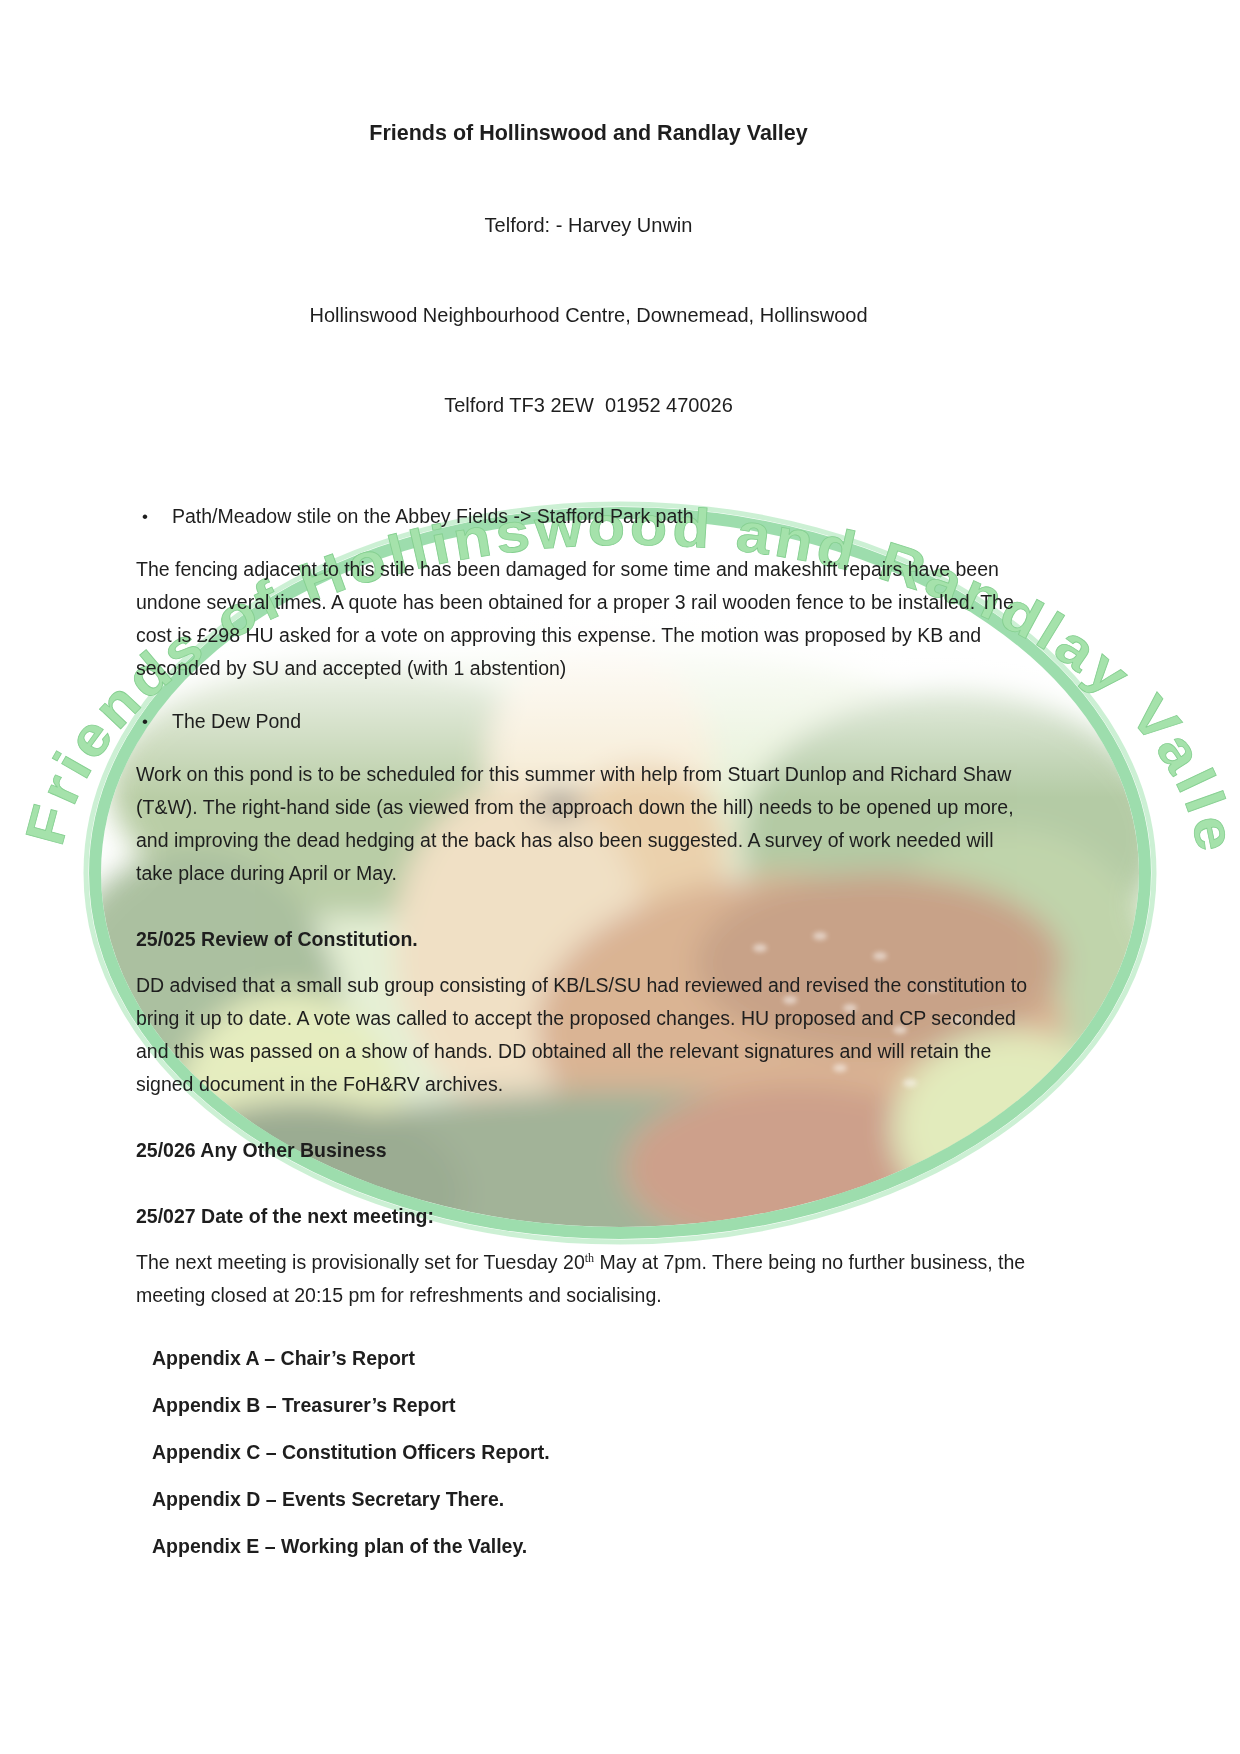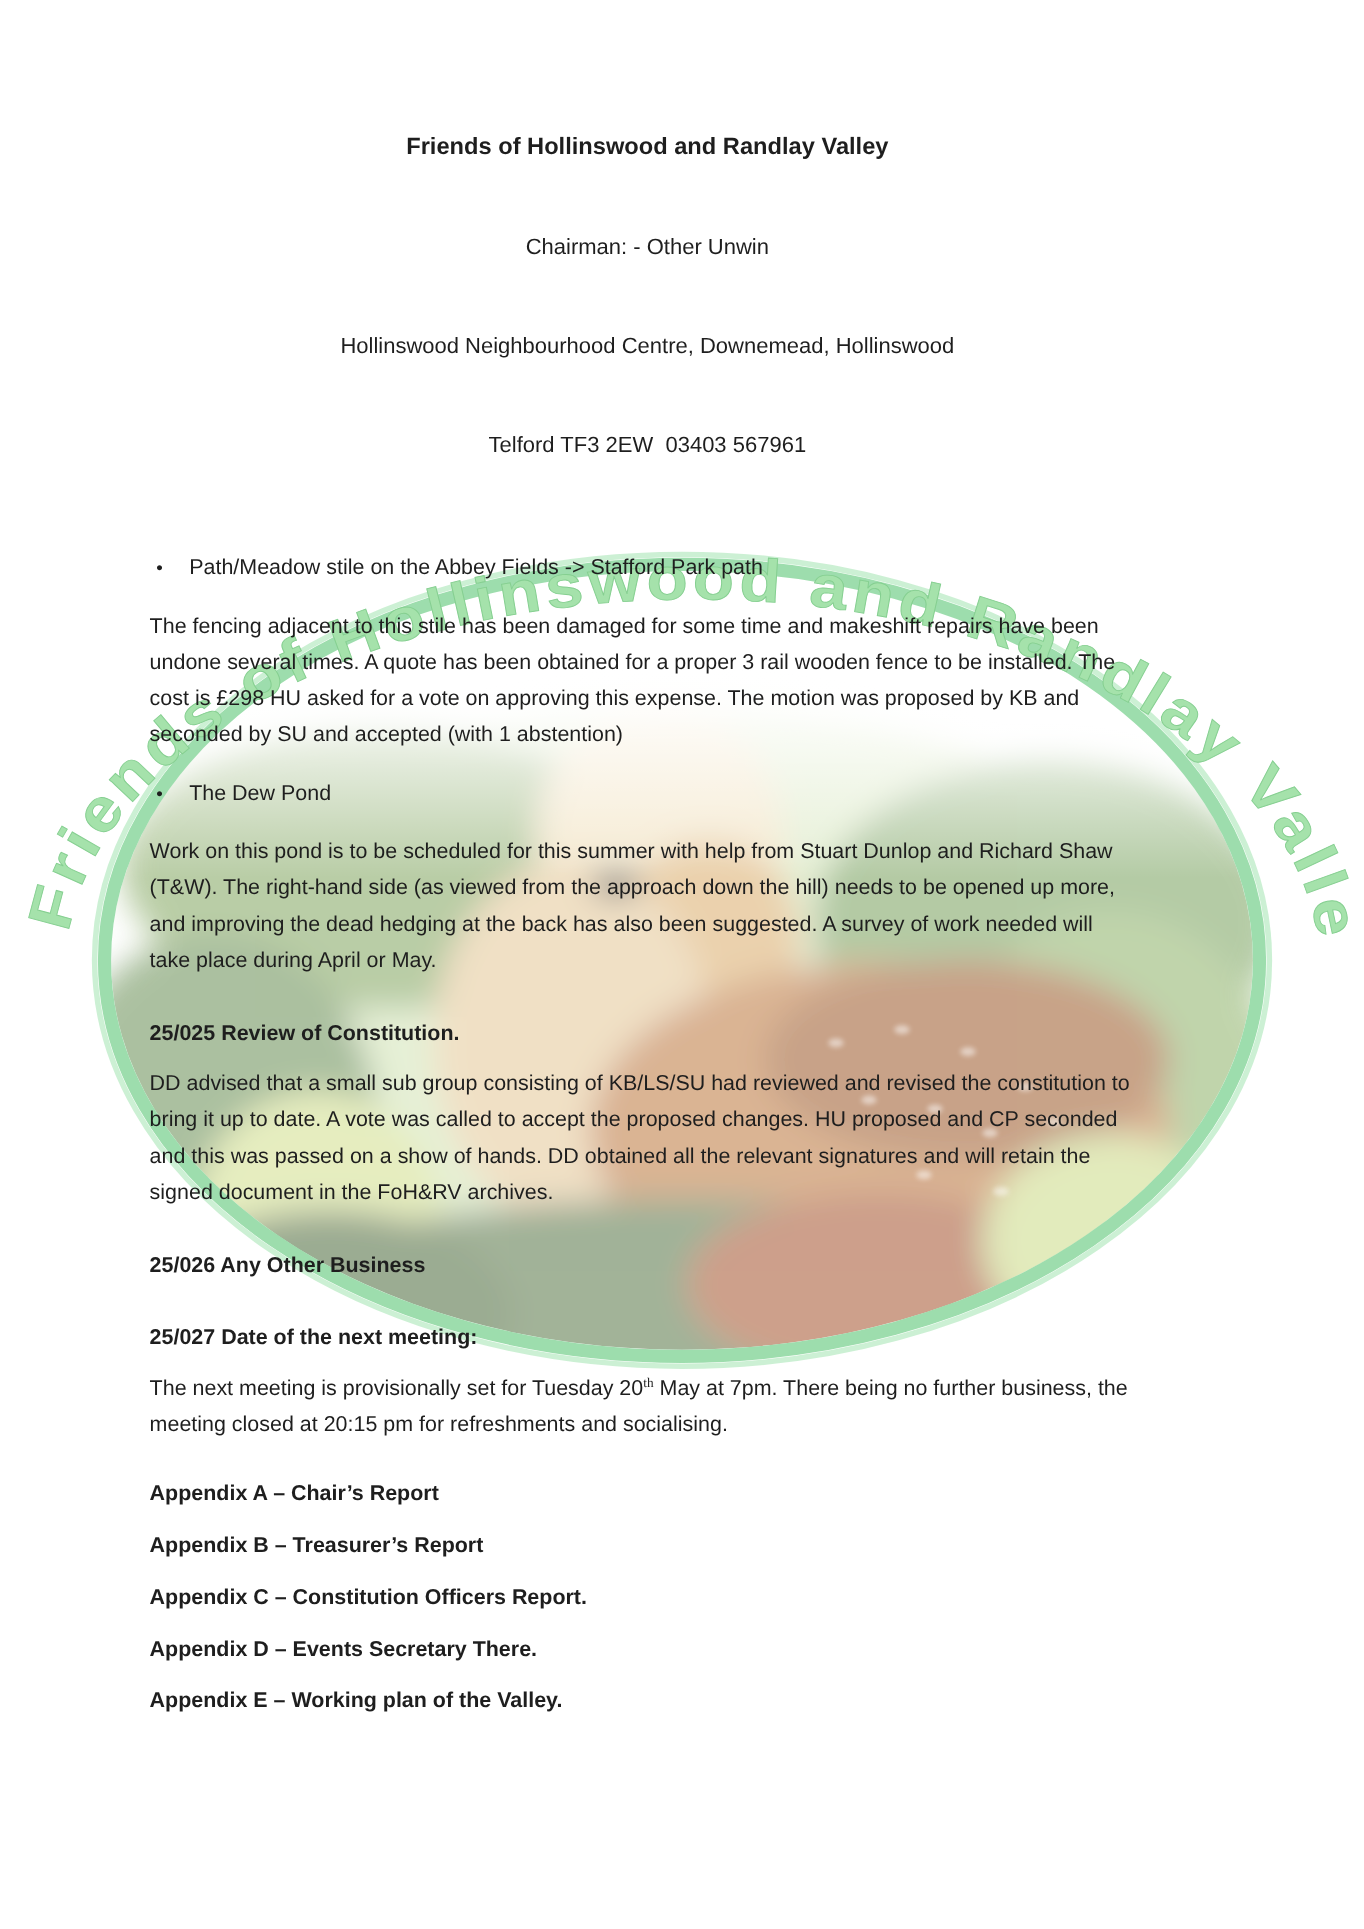--- a/index.html
+++ b/index.html
@@ -64,21 +64,21 @@
     display: flex;
     margin: 20px 0 20px 6px;
   }
   .bullet-marker {
     width: 30px;
     flex: 0 0 30px;
     font-size: 17px;
   }
   .appendix-line {
     font-weight: bold;
-    margin: 0 0 14px 0;
+    margin: 0 0 14px 16px;
     line-height: 33px;
   }
   .appendix-block {
     margin-top: 30px;
   }
   sup.ord {
     font-size: 0.62em;
     vertical-align: super;
     line-height: 0;
     font-family: Liberation Serif, serif;
@@ -149,23 +149,23 @@
 
     <text font-family="Liberation Sans, sans-serif" font-weight="bold" font-size="55" letter-spacing="4" fill="#a5e2ab" stroke="#85cf90" stroke-width="0.8">
       <textPath href="#arcPath" startOffset="12" textLength="1430" lengthAdjust="spacingAndGlyphs">Friends of Hollinswood and Randlay Valley</textPath>
     </text>
   </svg>
 
   <div class="content body-text">
 
     <div class="doc-header">
       <div class="org-title">Friends of Hollinswood and Randlay Valley</div>
-      <div>Chairman: - Other Unwin</div>
+      <div>Telford: - Harvey Unwin</div>
       <div>Hollinswood Neighbourhood Centre, Downemead, Hollinswood</div>
-      <div>Telford TF3 2EW  03403 567961</div>
+      <div>Telford TF3 2EW  01952 470026</div>
     </div>
 
 
     <div class="bullet-row">
       <span class="bullet-marker">•</span>
       <span>Path/Meadow stile on the Abbey Fields -&gt; Stafford Park path</span>
     </div>
 
     <p class="para">The fencing adjacent to this stile has been damaged for some time and makeshift repairs have been undone several times. A quote has been obtained for a proper 3 rail wooden fence to be installed. The cost is £298 HU asked for a vote on approving this expense. The motion was proposed by KB and seconded by SU and accepted (with 1 abstention)</p>
 

